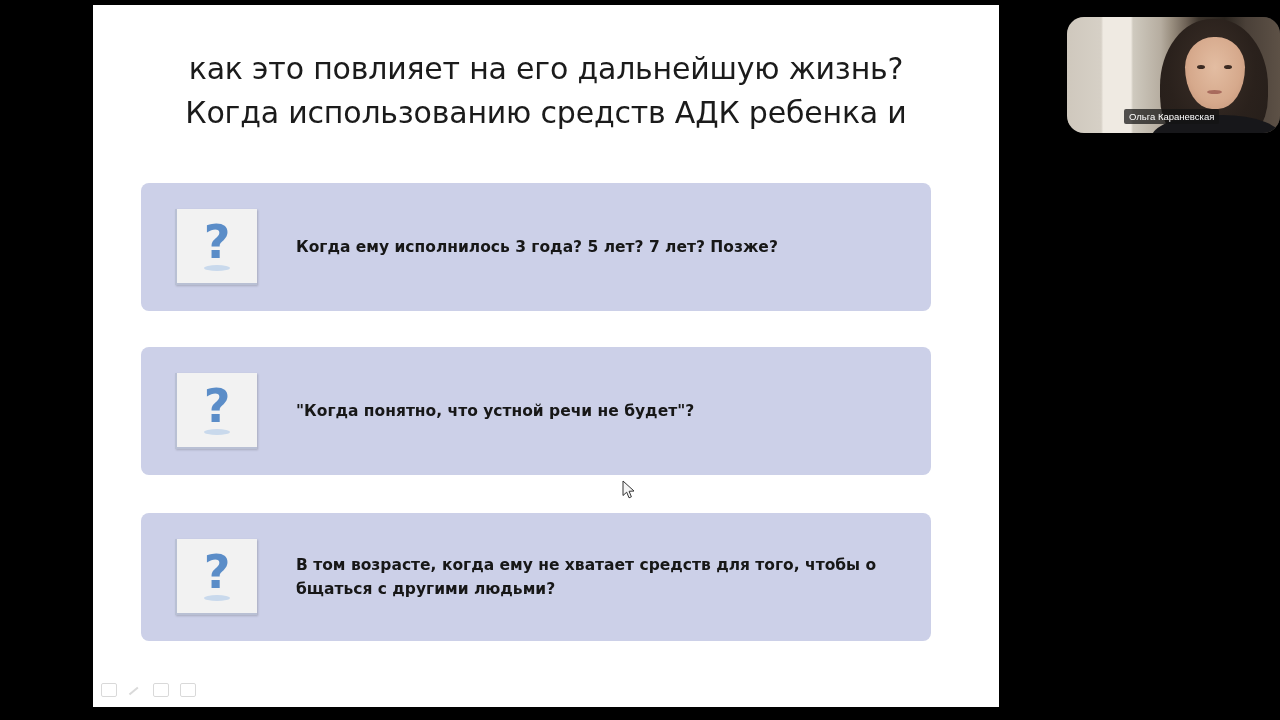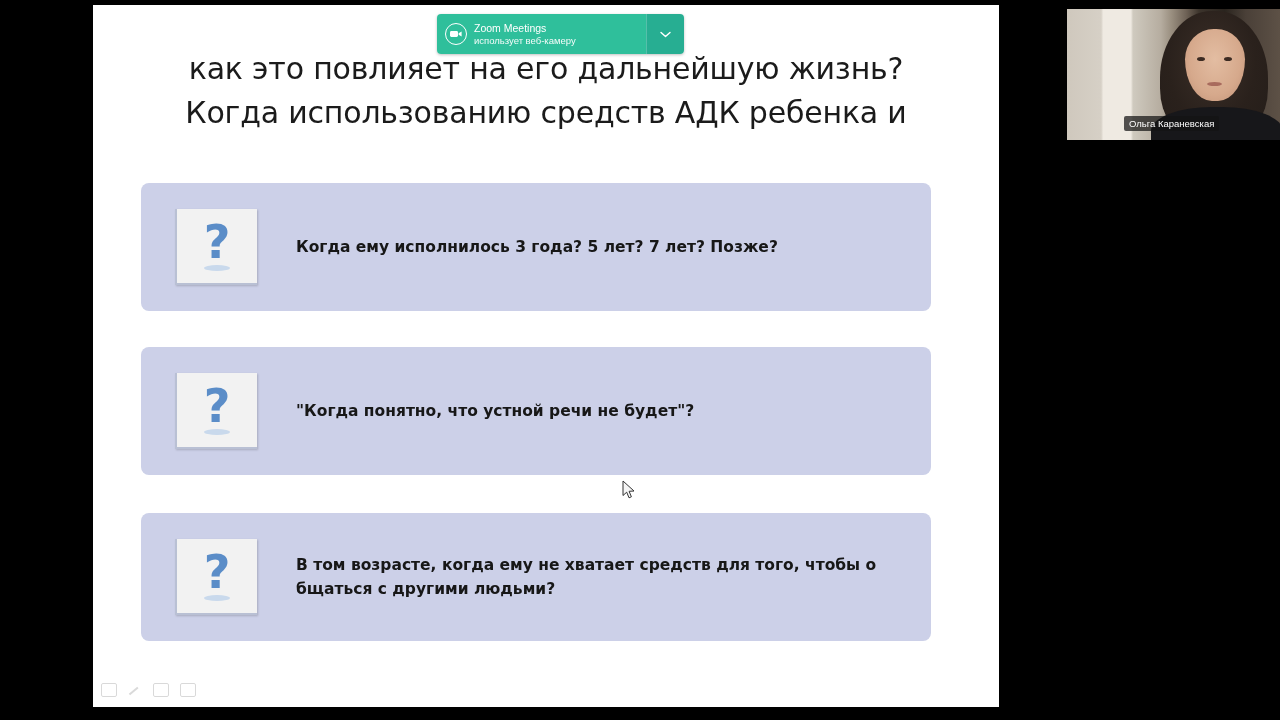--- a/index.html
+++ b/index.html
@@ -171,25 +171,26 @@
     display: flex;
     align-items: center;
     justify-content: center;
   }
   #zoom-pill-arrow svg { display: block; }
 
   
   #webcam {
     position: absolute;
     right: 0;
-    top: 9px;
+    top: 17px;
     width: 213px;
-    height: 131px;
+    height: 116px;
     overflow: hidden;
     background: #2b2b2b;
+    border-radius: 17px;
   }
   #webcam .bg {
     position: absolute;
     inset: 0;
     background:
       linear-gradient(90deg,
         #cfc8bd 0%, #d6d0c6 16%,
         #efeae2 17%, #efeae2 30%,
         #cfcabf 31%, #b6ada0 44%,
         #9a8f80 49%, #6e6256 56%,
@@ -308,39 +309,20 @@
     </div>
 
     <div id="slide-toolbar">
       <span class="tool"></span>
       <span class="tool pen"></span>
       <span class="tool"></span>
       <span class="tool"></span>
     </div>
   </div>
 
-  <div id="zoom-pill">
-    <div id="zoom-pill-main">
-      <span id="zoom-pill-cam">
-        <svg width="12" height="8" viewBox="0 0 12 8" aria-hidden="true">
-          <rect x="0" y="1" width="8" height="6" rx="1.4" fill="#ffffff"></rect>
-          <path d="M8.6 3.2 L11.6 1.4 L11.6 6.6 L8.6 4.8 Z" fill="#ffffff"></path>
-        </svg>
-      </span>
-      <span id="zoom-pill-texts">
-        <span id="zoom-pill-title">Zoom Meetings</span>
-        <span id="zoom-pill-sub">использует веб-камеру</span>
-      </span>
-    </div>
-    <div id="zoom-pill-arrow">
-      <svg width="11" height="7" viewBox="0 0 11 7" aria-hidden="true">
-        <path d="M1 1.4 L5.5 5.6 L10 1.4" fill="none" stroke="#ffffff" stroke-width="1.4" stroke-linecap="round" stroke-linejoin="round"></path>
-      </svg>
-    </div>
-  </div>
 
   <div id="webcam">
     <div class="bg"></div>
     <div class="hair"></div>
     <div class="face"></div>
     <div class="eye l"></div>
     <div class="eye r"></div>
     <div class="mouth"></div>
     <div class="shoulders"></div>
     <div id="webcam-name">Ольга Караневская</div>

